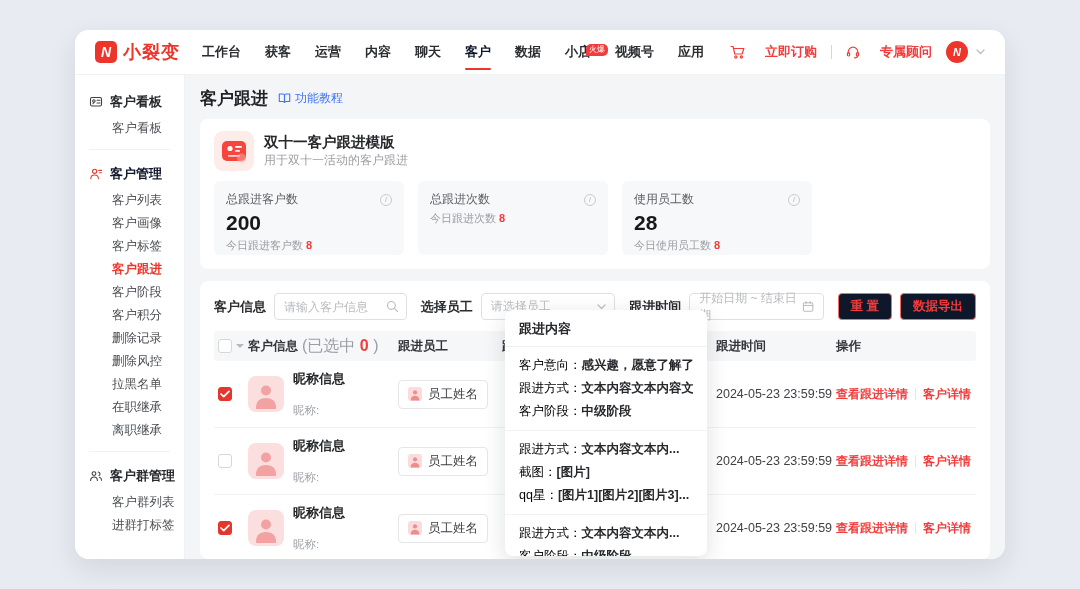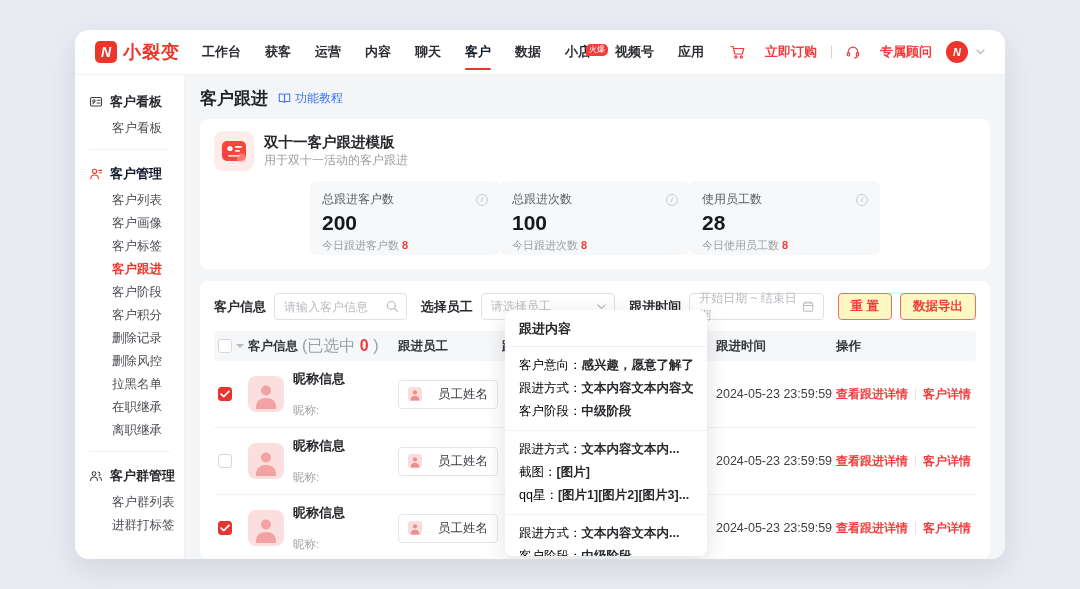--- a/index.html
+++ b/index.html
@@ -40,57 +40,57 @@
   .main { flex:1; background:#f4f5f7; padding:10px 15px 0; position:relative; display:flex; flex-direction:column; overflow:hidden; }
   .title-row { display:flex; align-items:center; gap:10px; height:26px; }
   .pg-title { font-size:17px; font-weight:bold; color:#1f2126; }
   .tut { display:flex; align-items:center; gap:4px; color:#3e74f6; font-size:12px; cursor:pointer; }
   .card { background:#fff; border-radius:8px; }
   .tpl-card { margin-top:8px; padding:12px 14px 14px; }
   .tpl-head { display:flex; align-items:center; gap:10px; }
   .tpl-icon { width:40px; height:40px; border-radius:9px; background:#fdecea; display:flex; align-items:center; justify-content:center; }
   .tpl-t { font-size:14.5px; font-weight:bold; color:#26282b; }
   .tpl-s { font-size:12px; color:#9b9ea3; margin-top:0; }
-  .stats { display:flex; margin-top:10px;justify-content:center; }
+  .stats { display:flex; gap:14px; margin-top:10px; }
   .stat { width:190px; height:74px; background:#f7f8fa; border-radius:6px; padding:10px 12px; }
   .stat-l { display:flex; justify-content:space-between; align-items:center; font-size:12px; color:#5c5f64; }
   .info-ic { width:12px; height:12px; border:1px solid #c9ccd0; border-radius:50%; color:#b9bcc0; font-size:8px; line-height:10px; text-align:center; font-style:italic; }
   .stat-v { font-size:21px; font-weight:bold; color:#17181a; margin-top:3px; }
   .stat-f { font-size:11px; color:#9b9ea3; margin-top:3px; }
   .stat-f b { color:#f23c3c; margin-left:3px; }
   
   .tbl-card { margin-top:12px; padding:12px 14px; flex:1; overflow:hidden; }
   .filters { display:flex; align-items:center; }
   .f-label { font-size:13px; font-weight:bold; color:#2a2c30; margin-right:8px; white-space:nowrap; }
   .inp { position:relative; width:146px; height:27px; border:1px solid #dee0e3; border-radius:4px; background:#fff; display:flex; align-items:center; margin-right:14px; }
   .inp input { border:0; outline:none; width:100%; height:100%; padding:0 26px 0 9px; font-size:12px; color:#45474b; background:transparent; font-family:inherit; }
   .inp input::placeholder { color:#b8bbbf; }
   .inp .ric { position:absolute; right:7px; top:6px; }
   .sel { justify-content:space-between; padding:0 8px 0 9px; font-size:12px; color:#b8bbbf; cursor:pointer; }
   .f-btns { margin-left:auto; display:flex; gap:8px; }
-  .btn { height:27px; padding:0 12px; border:1px solid #f56c64; border-radius:4px; background:#fef9c3; color:#f23c3c; font-size:12.5px; font-weight:600; display:flex; align-items:center; cursor:pointer; white-space:nowrap; }
+  .btn { height:27px; padding:0 12px; border:1px solid #f56c64; border-radius:4px; background:#0f172a; color:#f23c3c; font-size:12.5px; font-weight:600; display:flex; align-items:center; cursor:pointer; white-space:nowrap; }
   
   .thead { margin-top:11px; background:#f6f7f9; border-radius:3px; height:30px; display:flex; align-items:center; font-size:12.5px; font-weight:bold; color:#33353a; }
   .col { flex:none; display:flex; align-items:center; }
   .col-check { width:34px; padding-left:4px; }
   .col-info { width:150px; }
   .col-staff { width:104px; }
   .col-content { width:214px; }
   .col-time { width:120px; }
   .col-action { flex:1; }
   .sel-cnt { font-weight:normal; color:#9b9ea3; margin-left:4px; font-size:16px; }
   .sel-cnt b { color:#f23c3c; }
   .caret { width:0; height:0; border-left:4px solid transparent; border-right:4px solid transparent; border-top:4px solid #b6b9bd; margin-left:4px; }
   .cb { width:14px; height:14px; border-radius:3px; border:1px solid #d5d7db; background:#fff; cursor:pointer; display:flex; align-items:center; justify-content:center; }
   .cb.checked { background:#e6352c; border-color:#e6352c; }
   .trow { height:67px; display:flex; align-items:center; border-bottom:1px solid #f1f2f4; font-size:12.5px; }
   .avatar { width:36px; height:36px; border-radius:8px; background:#fbdede; display:flex; align-items:flex-end; justify-content:center; overflow:hidden; margin-right:9px; }
   .nm { font-size:13px; font-weight:bold; color:#26282b; }
   .sub { font-size:11.5px; color:#a2a5aa; margin-top:15px; }
-  .staff-badge { display:flex; align-items:center; gap:16px; border:1px solid #e4e6e9; border-radius:4px; padding:5px 9px; background:#fff; }
+  .staff-badge { display:flex; align-items:center; gap:6px; border:1px solid #e4e6e9; border-radius:4px; padding:5px 9px; background:#fff; }
   .sb-ic { width:14px; height:14px; border-radius:3px; background:#fbdcdc; display:flex; align-items:flex-end; justify-content:center; overflow:hidden; }
   .sb-tx { font-size:12.5px; color:#3a3c41; }
   .t-time { color:#3f4146; font-size:12.5px; }
   .t-act { color:#f23c3c; font-size:12px; font-weight:600; cursor:pointer; white-space:nowrap; }
   .vdiv { width:1px; height:12px; background:#e4e6e9; margin:0 7px; }
   
   .popup { position:absolute; left:320px; top:235px; width:202px; height:246px; background:#fff; border-radius:8px; box-shadow:0 6px 22px rgba(31,35,41,.14); z-index:5; overflow:hidden; }
   .pp-head { padding:10px 14px 8px; font-size:13px; font-weight:bold; color:#26282b; border-bottom:1px solid #eef0f2; }
   .pp-sec { padding:7px 14px; border-bottom:1px solid #f1f3f5; }
   .pp-sec:last-child { border-bottom:0; }
@@ -231,21 +231,20 @@
                 <span class="info-ic">i</span>
               </div>
             <div class="stat-v">200</div>
             <div class="stat-f"><span>今日跟进客户数</span><b>8</b></div>
           </div>
           <div class="stat">
             <div class="stat-l">
                 <span>总跟进次数</span>
                 <span class="info-ic">i</span>
               </div>
-            <div class="stat-v">100</div>
             <div class="stat-f"><span>今日跟进次数</span><b>8</b></div>
           </div>
           <div class="stat">
             <div class="stat-l">
                 <span>使用员工数</span>
                 <span class="info-ic">i</span>
               </div>
             <div class="stat-v">28</div>
             <div class="stat-f"><span>今日使用员工数</span><b>8</b></div>
           </div>

